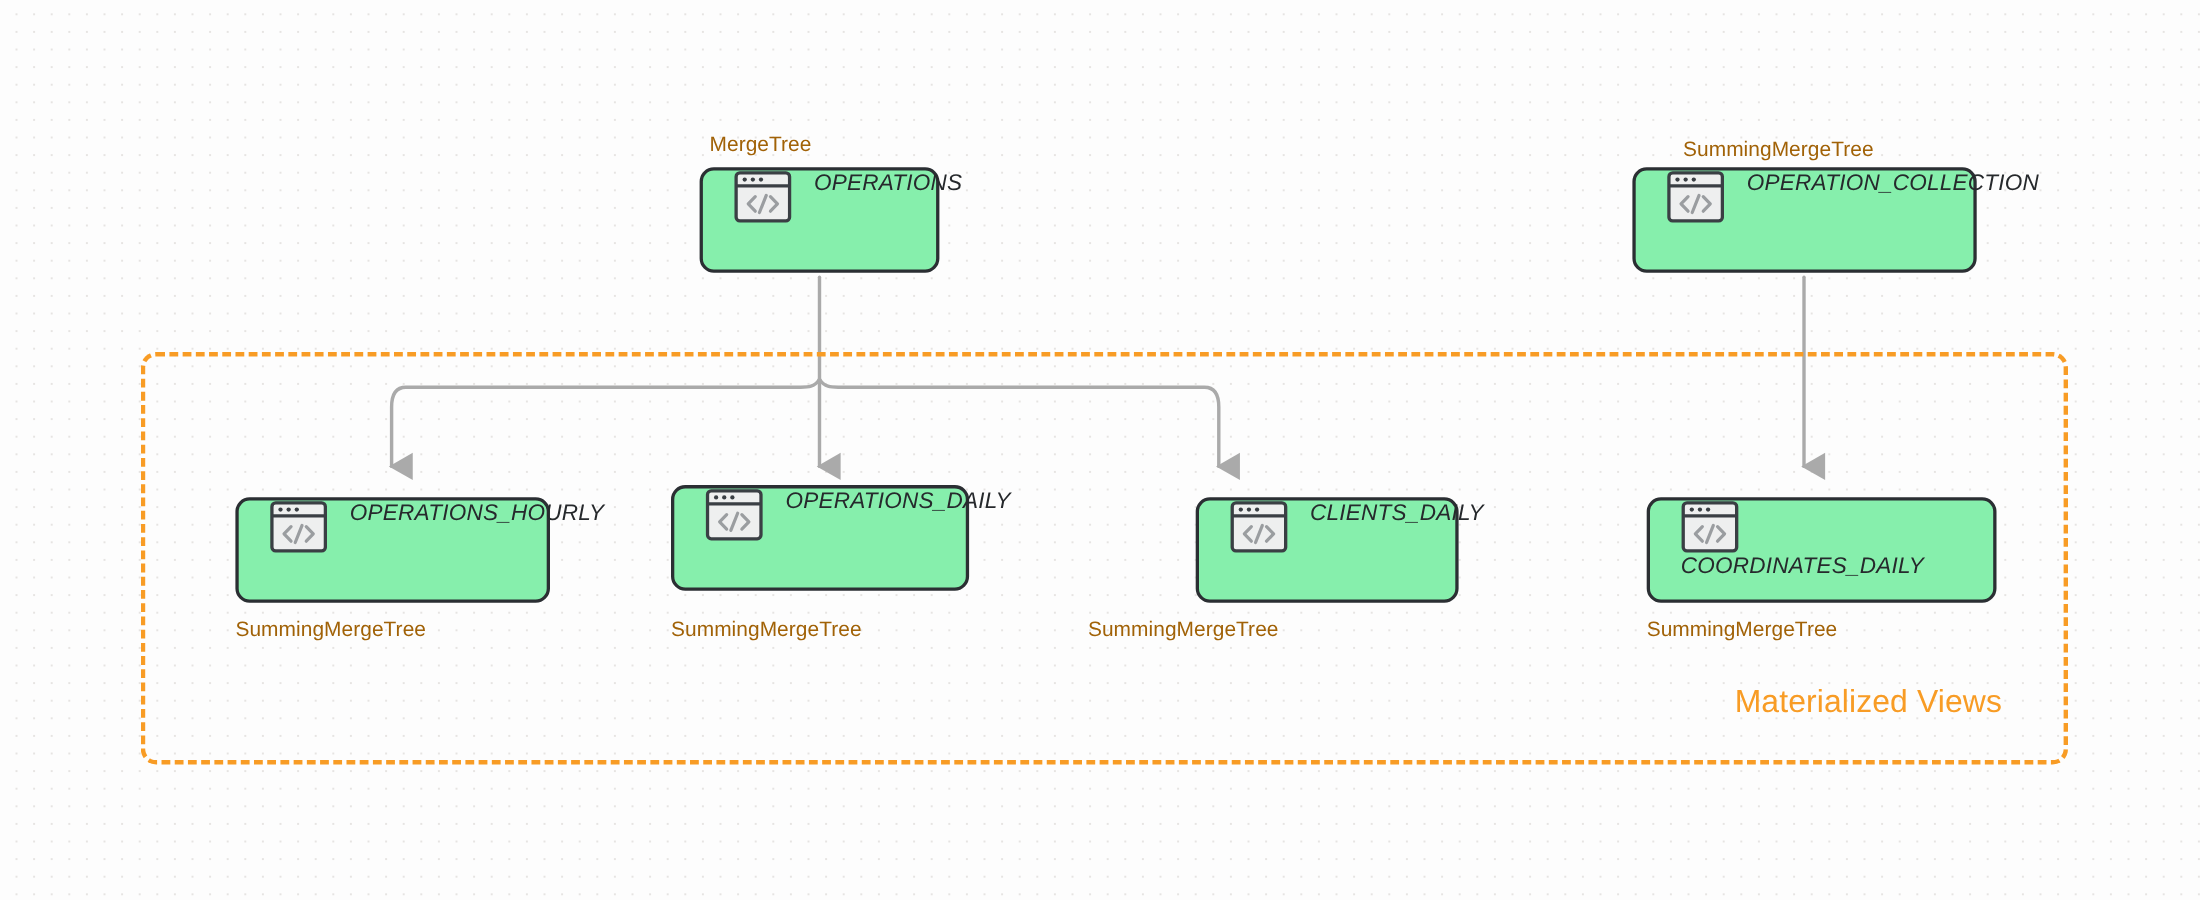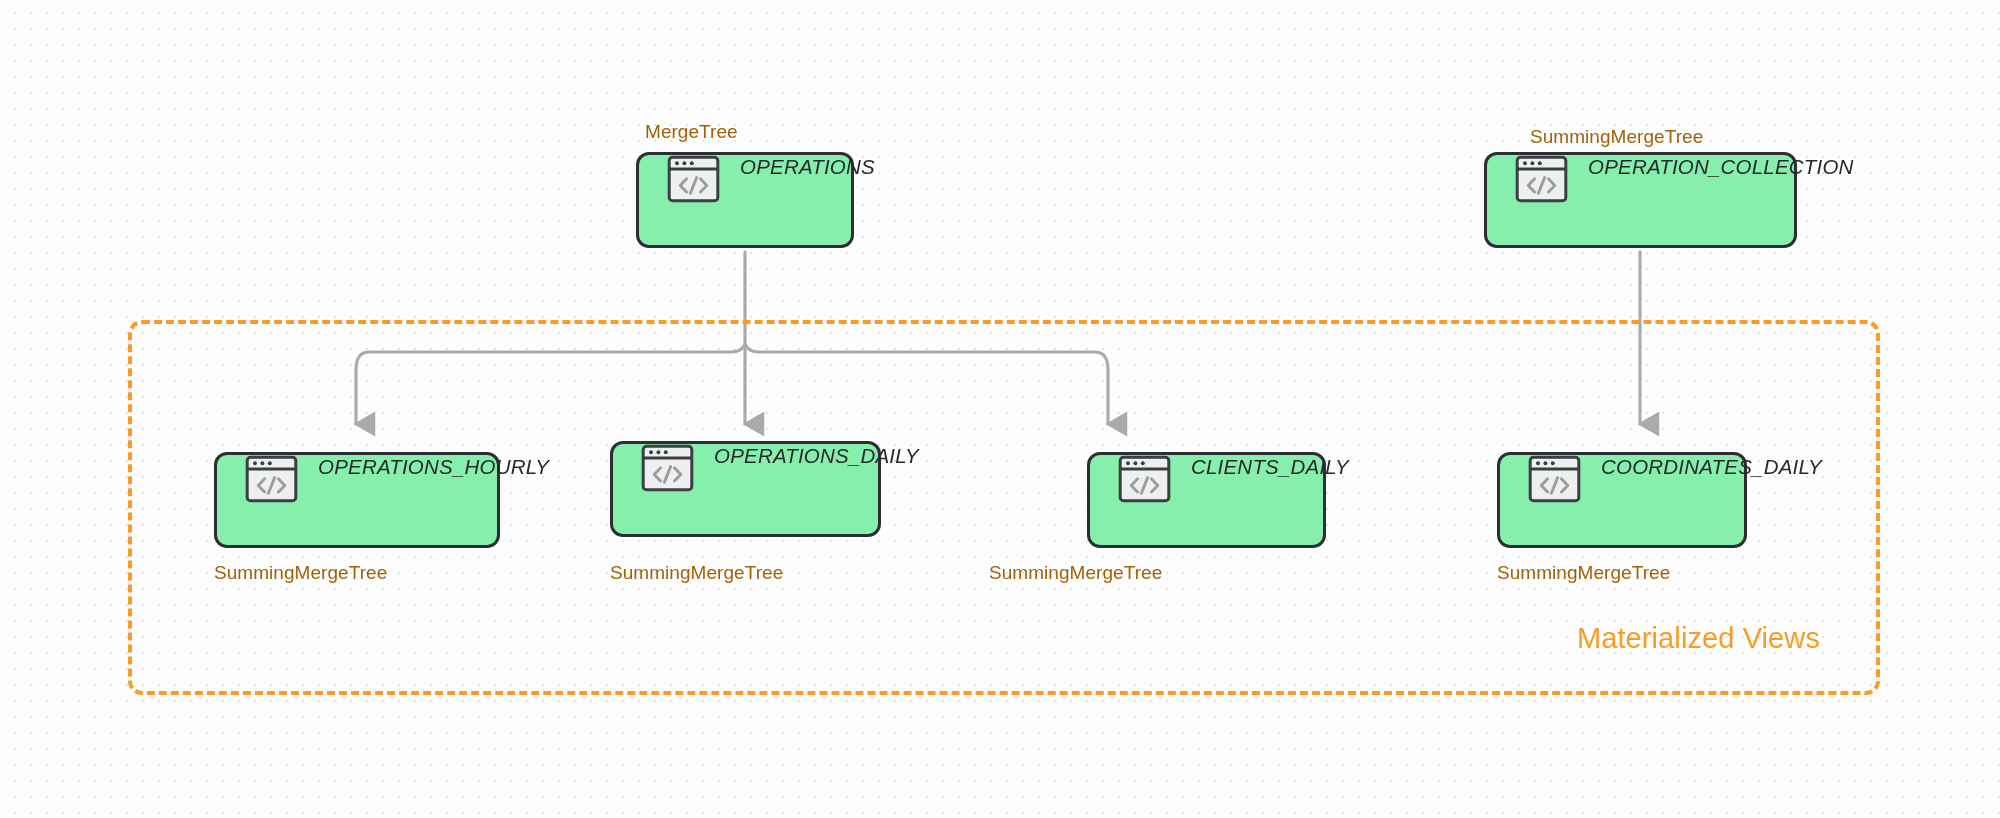--- a/index.html
+++ b/index.html
@@ -189,21 +189,21 @@
       <circle cx="17.4" cy="8.2" r="1.95" fill="#3a3f44"></circle>
       <circle cx="24.8" cy="8.2" r="1.95" fill="#3a3f44"></circle>
       <path d="M19.6,23.8 L13.2,30.4 L19.6,37" fill="none" stroke="#9a9da0" stroke-width="2.9" stroke-linecap="round" stroke-linejoin="round"></path>
       <path d="M33.4,23.8 L39.8,30.4 L33.4,37" fill="none" stroke="#9a9da0" stroke-width="2.9" stroke-linecap="round" stroke-linejoin="round"></path>
       <path d="M29.6,22.6 L23.4,38.2" fill="none" stroke="#9a9da0" stroke-width="2.9" stroke-linecap="round"></path>
     </svg>
     <span class="node-label">CLIENTS_DAILY</span>
   </div>
   <div class="cap" style="left:989px; top:562px; width:239px;">SummingMergeTree</div>
 
-  <div class="node" style="left:1497px; top:452px; width:250px;">
+  <div class="node" style="left:1497px; top:452px; width:318px;flex-direction:column;">
     <svg class="node-icon" viewBox="0 0 53 48" xmlns="http://www.w3.org/2000/svg">
       <rect x="2.2" y="2.2" width="48.6" height="43.6" rx="3.4" fill="#eeefef" stroke="#3a3f44" stroke-width="3"></rect>
       <path d="M2.2,14 L50.8,14" stroke="#3a3f44" stroke-width="3"></path>
       <circle cx="10" cy="8.2" r="1.95" fill="#3a3f44"></circle>
       <circle cx="17.4" cy="8.2" r="1.95" fill="#3a3f44"></circle>
       <circle cx="24.8" cy="8.2" r="1.95" fill="#3a3f44"></circle>
       <path d="M19.6,23.8 L13.2,30.4 L19.6,37" fill="none" stroke="#9a9da0" stroke-width="2.9" stroke-linecap="round" stroke-linejoin="round"></path>
       <path d="M33.4,23.8 L39.8,30.4 L33.4,37" fill="none" stroke="#9a9da0" stroke-width="2.9" stroke-linecap="round" stroke-linejoin="round"></path>
       <path d="M29.6,22.6 L23.4,38.2" fill="none" stroke="#9a9da0" stroke-width="2.9" stroke-linecap="round"></path>
     </svg>

